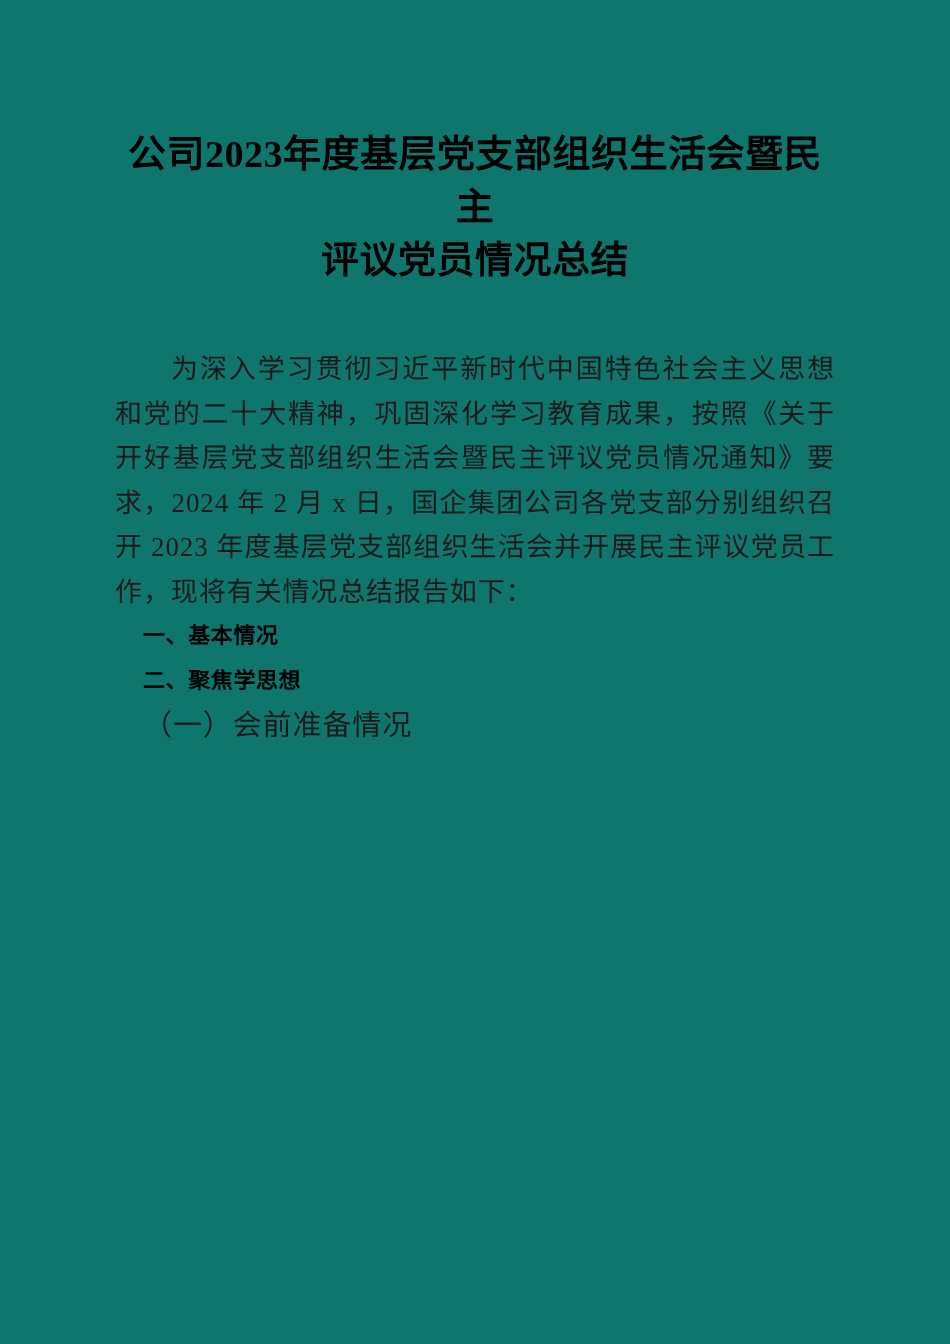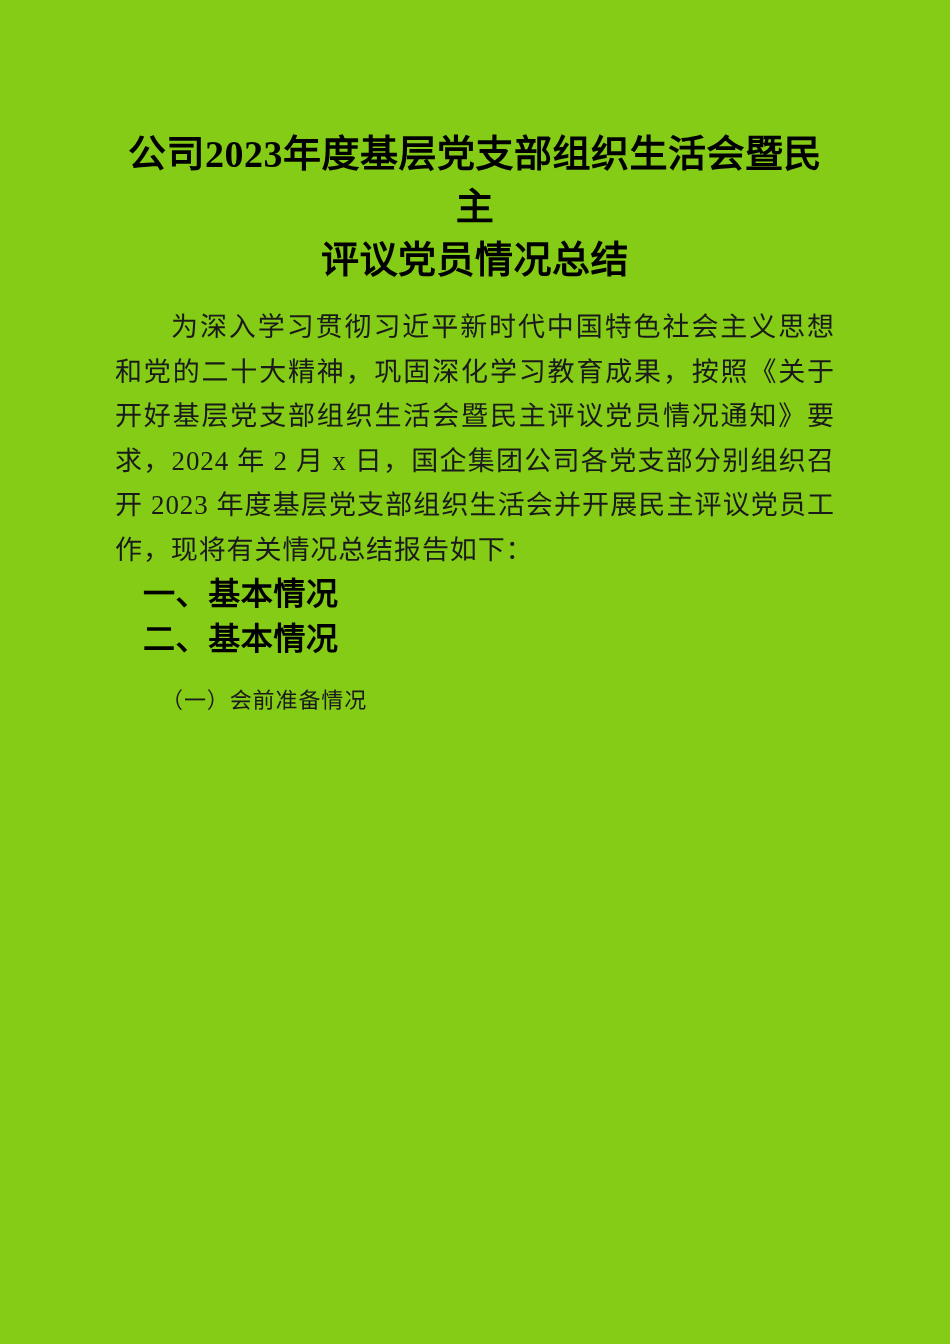--- a/index.html
+++ b/index.html
@@ -7,21 +7,21 @@
     margin: 0;
     padding: 0;
     background: #ffffff;
   }
 
   .page {
     position: relative;
     width: 950px;
     height: 1344px;
     margin: 0 auto;
-    background: #84cc16;
+    background: #0f766e;
     overflow: hidden;
     box-sizing: border-box;
   }
 
   .page-body {
     position: absolute;
     left: 115px;
     top: 0;
     width: 720px;
   }
@@ -48,59 +48,59 @@
     color: #1a1a1a;
     margin: 0;
     text-align: justify;
     text-justify: inter-character;
     text-indent: 56px;
     letter-spacing: 0.9px;
     word-break: break-all;
   }
 
   .para-first {
-    margin-top: 18px;
+    margin-top: 60px;
   }
 
   
   .section-heading {
     font-family: "Liberation Sans", "DejaVu Sans", sans-serif;
     font-weight: 700;
-    font-size: 32px;
+    font-size: 22px;
     line-height: 44.5px;
     color: #000000;
     margin: 0;
     text-indent: 28px;
     letter-spacing: 0.6px;
     text-align: left;
   }
 
   
   .sub-heading {
     font-family: "Liberation Serif", "DejaVu Serif", serif;
     font-weight: 400;
-    font-size: 22px;
+    font-size: 29px;
     line-height: 44.5px;
     color: #1a1a1a;
-    margin: 18px;
+    margin: 0;
     text-indent: 28px;
     letter-spacing: 0.9px;
     text-align: left;
   }
 </style>
 </head>
 <body>
 
 <div class="page">
   <div class="page-body">
 
     <h1 class="doc-title">公司2023年度基层党支部组织生活会暨民主
 评议党员情况总结</h1>
 
     <div class="content-flow">
         <p class="para para-first">为深入学习贯彻习近平新时代中国特色社会主义思想和党的二十大精神，巩固深化学习教育成果，按照《关于开好基层党支部组织生活会暨民主评议党员情况通知》要求，2024 年 2 月 x 日，国企集团公司各党支部分别组织召开 2023 年度基层党支部组织生活会并开展民主评议党员工作，现将有关情况总结报告如下：</p>
         <p class="section-heading">一、基本情况</p>
-        <p class="section-heading">二、基本情况</p>
+        <p class="section-heading">二、聚焦学思想</p>
         <p class="sub-heading">（一）会前准备情况</p>
       </div>
 
   </div>
 </div>
 
 </body></html>

